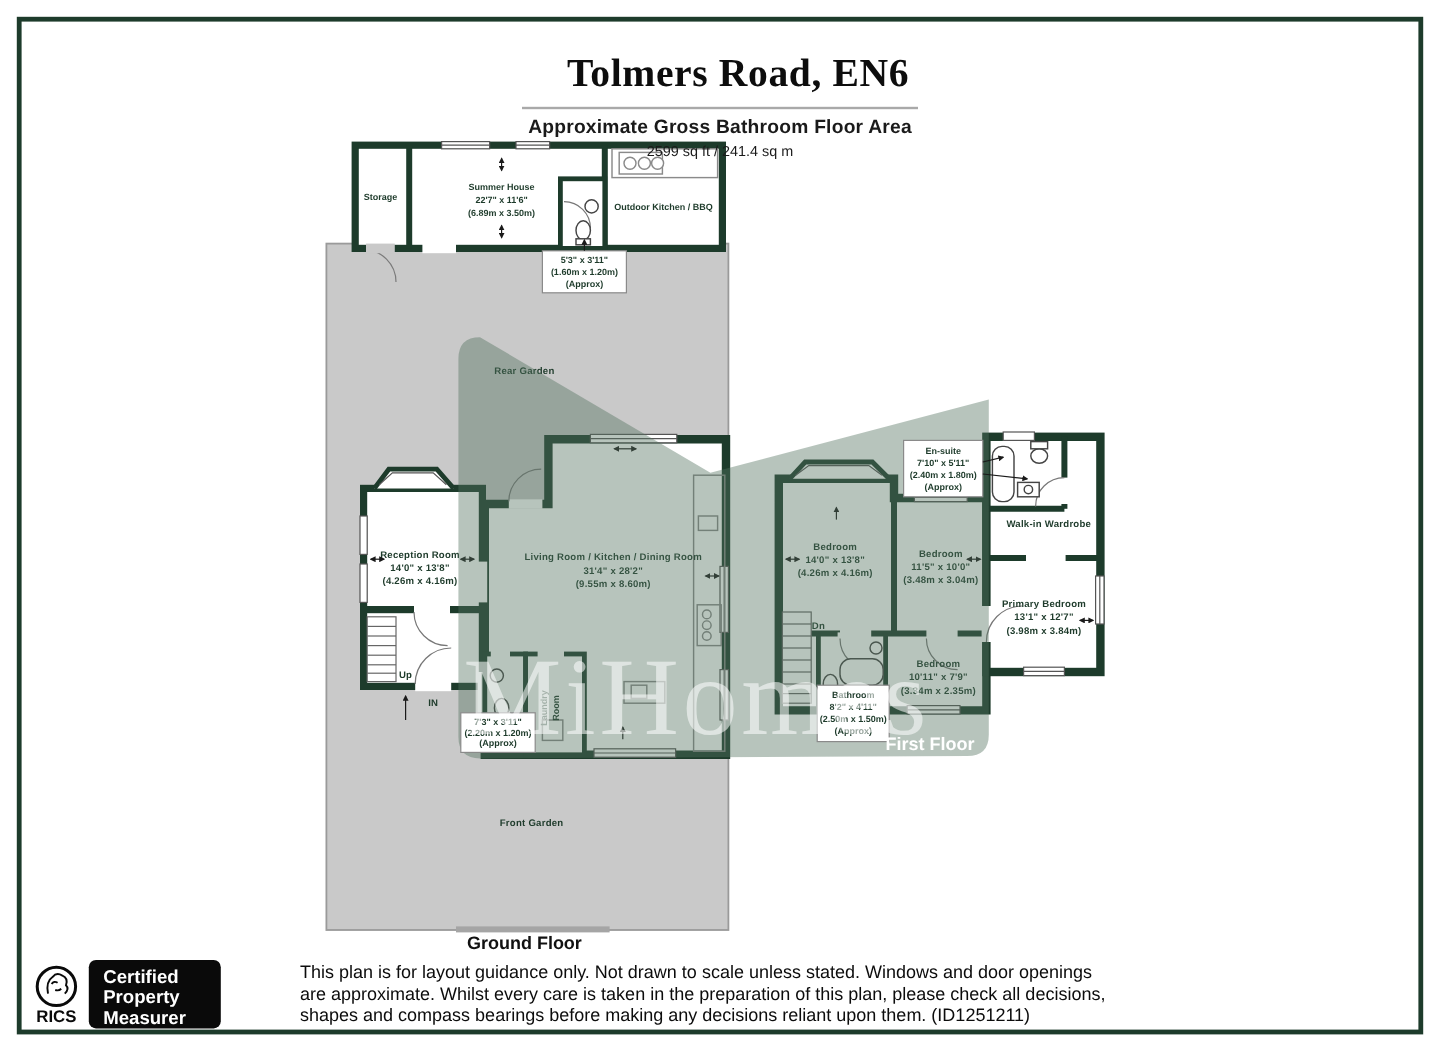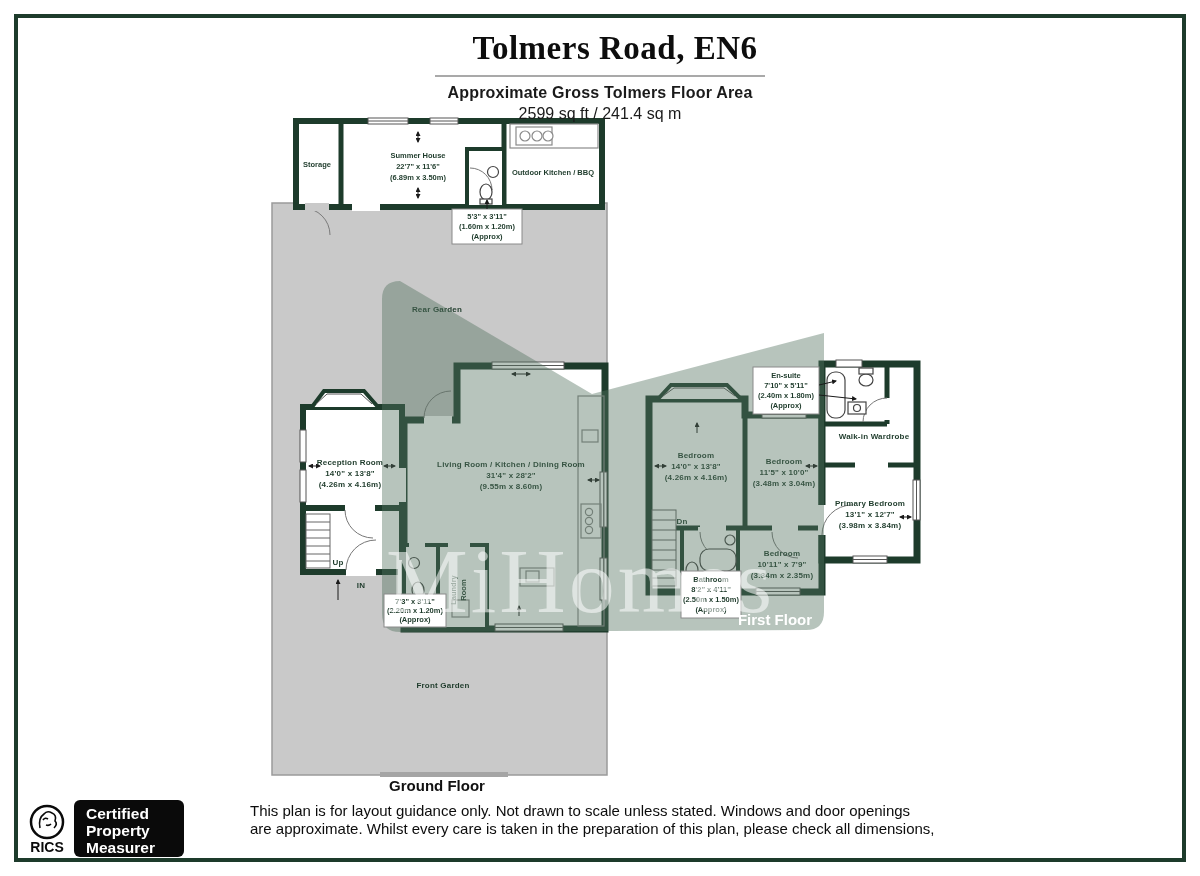--- a/index.html
+++ b/index.html
@@ -1,44 +1,44 @@
 <!DOCTYPE html>
 <html><head>
 <meta charset="utf-8">
 <style>
   html,body{margin:0;padding:0;background:#fff;}
   .page{position:relative;width:1200px;height:876px;background:#fff;overflow:hidden;
         font-family:"Liberation Sans",sans-serif;}
   .frame{position:absolute;left:14px;top:14px;right:14px;bottom:14px;border:4px solid #1d3b2b;pointer-events:none;z-index:5;}
   .hdr{position:absolute;left:0;top:0;width:1200px;text-align:center;z-index:3;}
-  .hdr .title{margin-top:30px;font-family:"Liberation Serif",serif;font-weight:700;font-size:33px;color:#0d0d0d;letter-spacing:.5px;padding-left:30px;}
+  .hdr .title{margin-top:44px;font-family:"Liberation Serif",serif;font-weight:700;font-size:33px;color:#0d0d0d;letter-spacing:.5px;padding-left:30px;}
   .hdr .rule{width:330px;height:2px;background:#a9a9a9;margin:8px auto 7px auto;}
   .hdr .sub{font-size:16px;font-weight:700;color:#1a1a1a;letter-spacing:.2px;}
-  .hdr .area{font-size:16px;color:#1a1a1a;margin-top:3px;}
+  .hdr .area{font-size:12px;color:#1a1a1a;margin-top:3px;}
   svg{position:absolute;left:0;top:0;z-index:1;}
   .wm{position:absolute;left:386px;top:528px;z-index:2;font-family:Liberation Serif, serif;
       font-size:92px;color:rgba(255,255,255,0.55);letter-spacing:3px;pointer-events:none;white-space:nowrap;}
   .foot-text{position:absolute;left:250px;top:802px;width:700px;text-align:left;z-index:3;
       font-size:15px;color:#0c0c0c;line-height:18px;}
   
   text{font-family:"Liberation Sans",sans-serif;}
   .rm{font-size:8px;font-weight:700;fill:#1e3b2b;letter-spacing:.2px;text-anchor:middle;}
   .rm-sm{font-size:7.5px;font-weight:700;fill:#1e3b2b;text-anchor:middle;}
   .flr{font-size:15px;font-weight:700;text-anchor:middle;}
 </style>
 </head>
 <body>
 
 <div class="page">
   <div class="frame"></div>
 
   <div class="hdr">
     <div class="title">Tolmers Road, EN6</div>
     <div class="rule"></div>
-    <div class="sub">Approximate Gross Tolmers Floor Area</div>
+    <div class="sub">Approximate Gross Bathroom Floor Area</div>
     <div class="area">2599 sq ft / 241.4 sq m</div>
   </div>
 
   <svg width="1200" height="876" viewBox="0 0 1200 876">
     <defs>
       <marker id="ar" viewBox="0 0 10 10" refX="8" refY="5" markerWidth="5" markerHeight="5" orient="auto-start-reverse">
         <path d="M0 0 L10 5 L0 10 z" fill="#1a1a1a"></path>
       </marker>
     </defs>
 
@@ -316,15 +316,16 @@
       <text x="86" y="819" font-size="15.5" font-weight="700" fill="#fff">Certified</text>
       <text x="86" y="836" font-size="15.5" font-weight="700" fill="#fff">Property</text>
       <text x="86" y="853" font-size="15.5" font-weight="700" fill="#fff">Measurer</text>
     </g>
   </svg>
 
   <div class="wm">MiHomes</div>
 
   <div class="foot-text">
     <div>This plan is for layout guidance only. Not drawn to scale unless stated. Windows and door openings</div>
-    <div>are approximate. Whilst every care is taken in the preparation of this plan, please check all dimensions,</div>
+    <div>are approximate. Whilst every care is taken in the preparation of this plan, please check all decisions,</div>
+    <div>shapes and compass bearings before making any decisions reliant upon them. (ID1251211)</div>
   </div>
 </div>
 
 </body></html>

